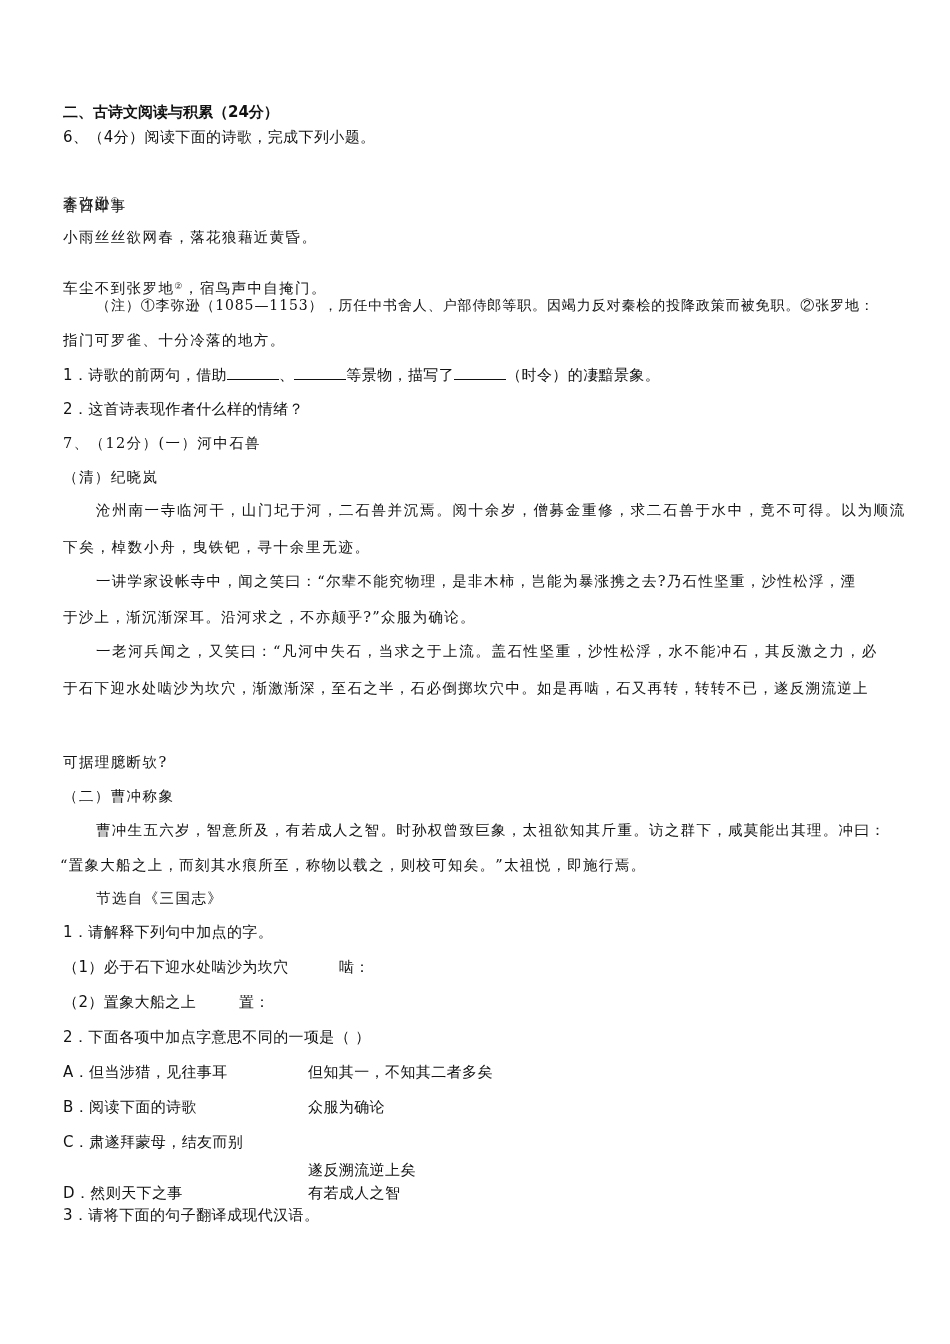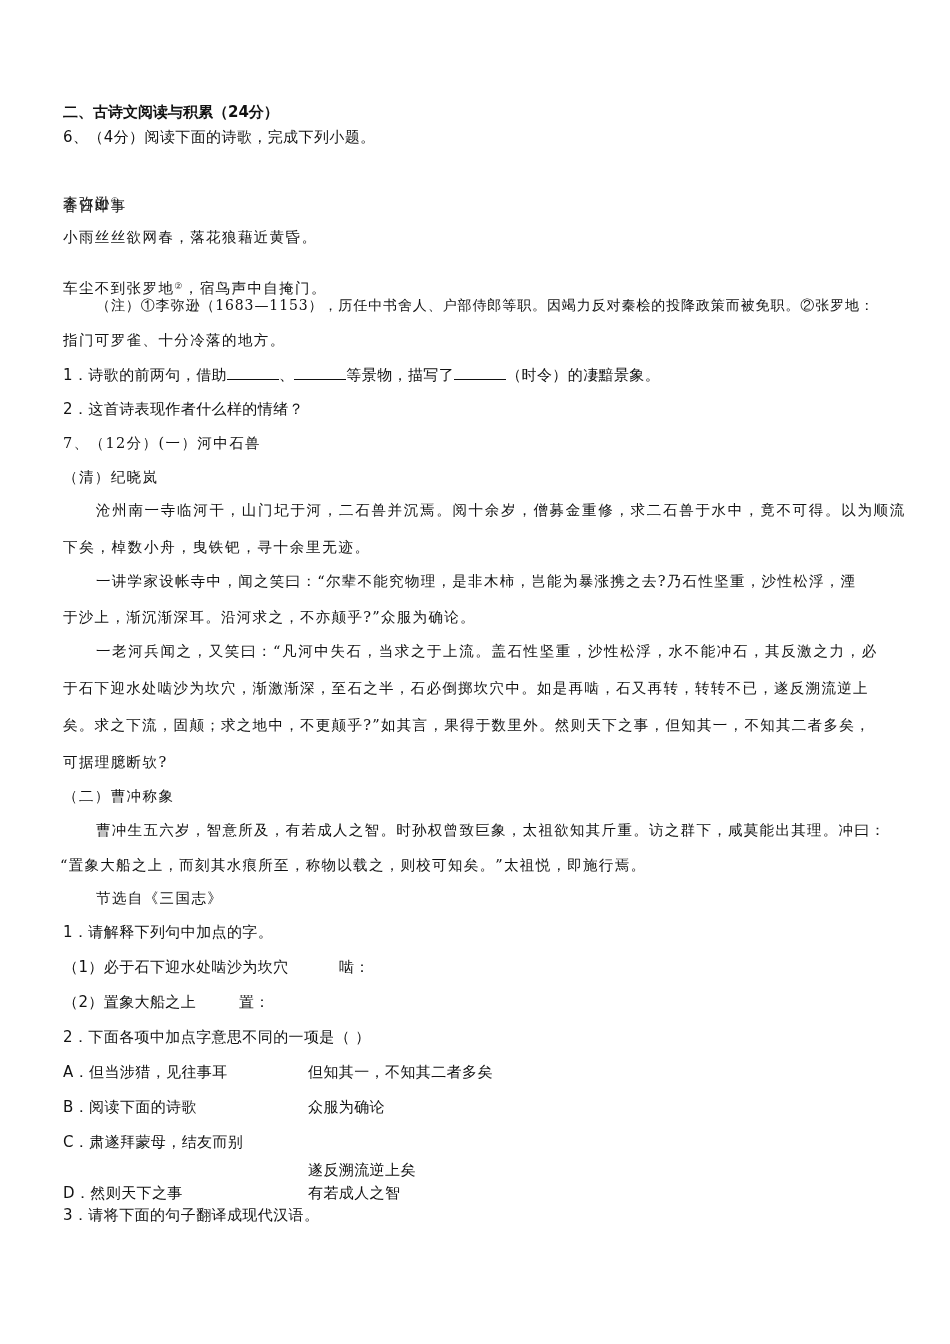--- a/index.html
+++ b/index.html
@@ -71,40 +71,39 @@
 
   <div class="line song" style="top:127px;">6、（4分）阅读下面的诗歌，完成下列小题。</div>
   <div class="line kai" style="top:160px;margin-top:36px;">春日即事</div>
   <div class="line kai" style="top:193px;">
     <span>李弥逊</span><span class="sup">①</span>
   </div>
   <div class="line kai" style="top:227px;">小雨丝丝欲网春，落花狼藉近黄昏。</div>
   <div class="line kai" style="top:261px;margin-top:17px;">
     <span>车尘不到张罗地</span><span class="sup">②</span><span>，宿鸟声中自掩门。</span>
   </div>
-  <div class="line kai" style="top:295px; left:80px; font-size:14px; letter-spacing:0.9px;">（注）①李弥逊（1683—1153），历任中书舍人、户部侍郎等职。因竭力反对秦桧的投降政策而被免职。②张罗地：</div>
+  <div class="line kai" style="top:295px; left:80px; font-size:14px; letter-spacing:0.9px;">（注）①李弥逊（1085—1153），历任中书舍人、户部侍郎等职。因竭力反对秦桧的投降政策而被免职。②张罗地：</div>
   <div class="line kai" style="top:330px;">指门可罗雀、十分冷落的地方。</div>
 
   <div class="line song" style="top:365px;">
     <span>1．诗歌的前两句，借助</span><span class="blank"></span><span>、</span><span class="blank"></span><span>等景物，描写了</span><span class="blank"></span><span>（时令）的凄黯景象。</span>
   </div>
   <div class="line song" style="top:399px;">2．这首诗表现作者什么样的情绪？</div>
 
   <div class="line kai" style="top:433px;">7、（12分）(一）河中石兽</div>
   <div class="line kai" style="top:467px;">（清）纪晓岚</div>
 
   <div class="line kai" style="top:500px; left:80px; letter-spacing:1.7px;">沧州南一寺临河干，山门圮于河，二石兽并沉焉。阅十余岁，僧募金重修，求二石兽于水中，竟不可得。以为顺流</div>
   <div class="line kai" style="top:537px; letter-spacing:1.7px;text-align:right;">下矣，棹数小舟，曳铁钯，寻十余里无迹。</div>
 
   <div class="line kai" style="top:571px; left:80px; letter-spacing:1.3px;">一讲学家设帐寺中，闻之笑曰：“尔辈不能究物理，是非木柿，岂能为暴涨携之去?乃石性坚重，沙性松浮，湮</div>
   <div class="line kai" style="top:641px; left:80px; letter-spacing:1.6px;">一老河兵闻之，又笑曰：“凡河中失石，当求之于上流。盖石性坚重，沙性松浮，水不能冲石，其反激之力，必</div>
 
   <div class="line kai" style="top:607px; letter-spacing:1.3px;">于沙上，渐沉渐深耳。沿河求之，不亦颠乎?”众服为确论。</div>
   <div class="line kai" style="top:678px; letter-spacing:1.3px;">于石下迎水处啮沙为坎穴，渐激渐深，至石之半，石必倒掷坎穴中。如是再啮，石又再转，转转不已，遂反溯流逆上</div>
-  <div class="line kai" style="top:715px; letter-spacing:1.3px;">矣。求之下流，固颠；求之地中，不更颠乎?”如其言，果得于数里外。然则天下之事，但知其一，不知其二者多矣，</div>
   <div class="line kai" style="top:752px;">可据理臆断欤?</div>
 
   <div class="line kai" style="top:786px;">（二）曹冲称象</div>
 
   <div class="line kai" style="top:820px; left:80px; letter-spacing:1.3px;">曹冲生五六岁，智意所及，有若成人之智。时孙权曾致巨象，太祖欲知其斤重。访之群下，咸莫能出其理。冲曰：</div>
   <div class="line kai" style="top:855px; left:44px; letter-spacing:1.3px;">“置象大船之上，而刻其水痕所至，称物以载之，则校可知矣。”太祖悦，即施行焉。</div>
   <div class="line kai" style="top:888px; left:80px;">节选自《三国志》</div>
 
   <div class="line song" style="top:922px;">1．请解释下列句中加点的字。</div>
   <div class="line song" style="top:957px;">

